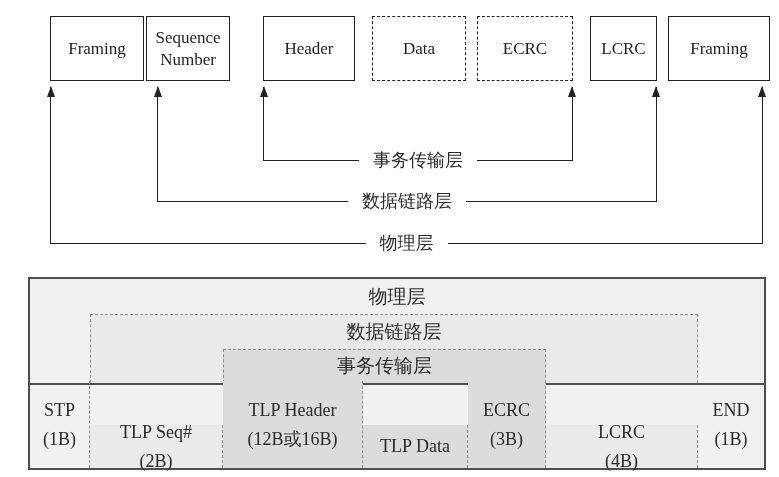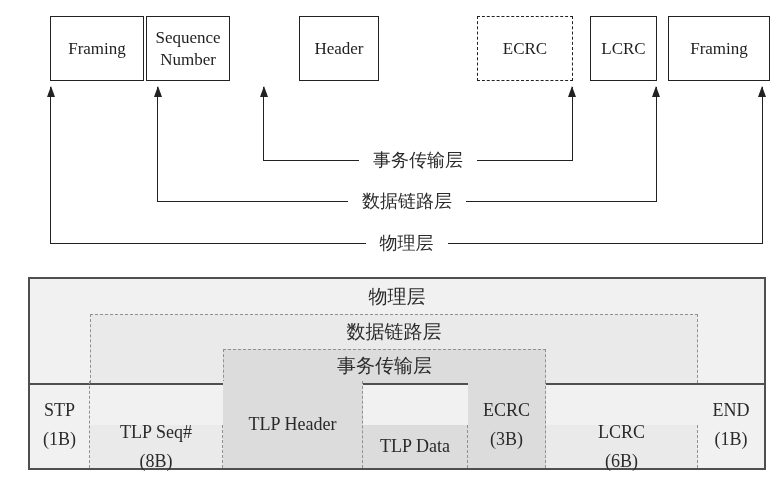--- a/index.html
+++ b/index.html
@@ -68,21 +68,22 @@
   .cell.shade-dll{background:var(--dll-bg);margin-top:44px;}
   .cell.shade-tl{background:var(--tl-bg);}
 </style>
 </head>
 <body>
 
 <div id="canvas">
 
   <div class="tbox" style="left:50px;width:94px;">Framing</div>
   <div class="tbox" style="left:146px;width:84px;">Sequence Number</div>
-  <div class="tbox" style="left:263px;width:80px;margin-left:36px;">Header</div>
+  <div class="tbox" style="left:263px;width:92px;">Header</div>
+  <div class="tbox dashed" style="left:372px;width:94px;">Data</div>
   <div class="tbox dashed" style="left:477px;width:96px;">ECRC</div>
   <div class="tbox" style="left:590px;width:67px;">LCRC</div>
   <div class="tbox" style="left:668px;width:102px;">Framing</div>
 
   <div class="bracket" style="left:263px;width:310px;height:74px;">
     <span class="arrowhead aleft"></span>
     <span class="arrowhead aright"></span>
     <span class="blabel">事务传输层</span>
   </div>
 
@@ -108,35 +109,36 @@
     <div class="band band-tl">事务传输层</div>
 
     <div class="separator"></div>
 
     <div class="cell dash-right" style="left:0;width:60px;">
       <span>STP</span>
       <span>(1B)</span>
     </div>
     <div class="cell dash-right shade-dll" style="left:60px;width:133px;">
       <span>TLP Seq#</span>
-      <span>(8B)</span>
+      <span>(2B)</span>
     </div>
     <div class="cell dash-right shade-tl" style="left:193px;width:140px;">
       <span>TLP Header</span>
+      <span>(12B或16B)</span>
     </div>
     <div class="cell dash-right shade-tl" style="left:333px;width:105px;margin-top:44px;">
       <span>TLP Data</span>
     </div>
     <div class="cell dash-right shade-tl" style="left:438px;width:78px;">
       <span>ECRC</span>
       <span>(3B)</span>
     </div>
     <div class="cell dash-right shade-dll" style="left:516px;width:152px;">
       <span>LCRC</span>
-      <span>(6B)</span>
+      <span>(4B)</span>
     </div>
     <div class="cell" style="left:668px;width:66px;">
       <span>END</span>
       <span>(1B)</span>
     </div>
 
   </div>
 </div>
 
 </body></html>

